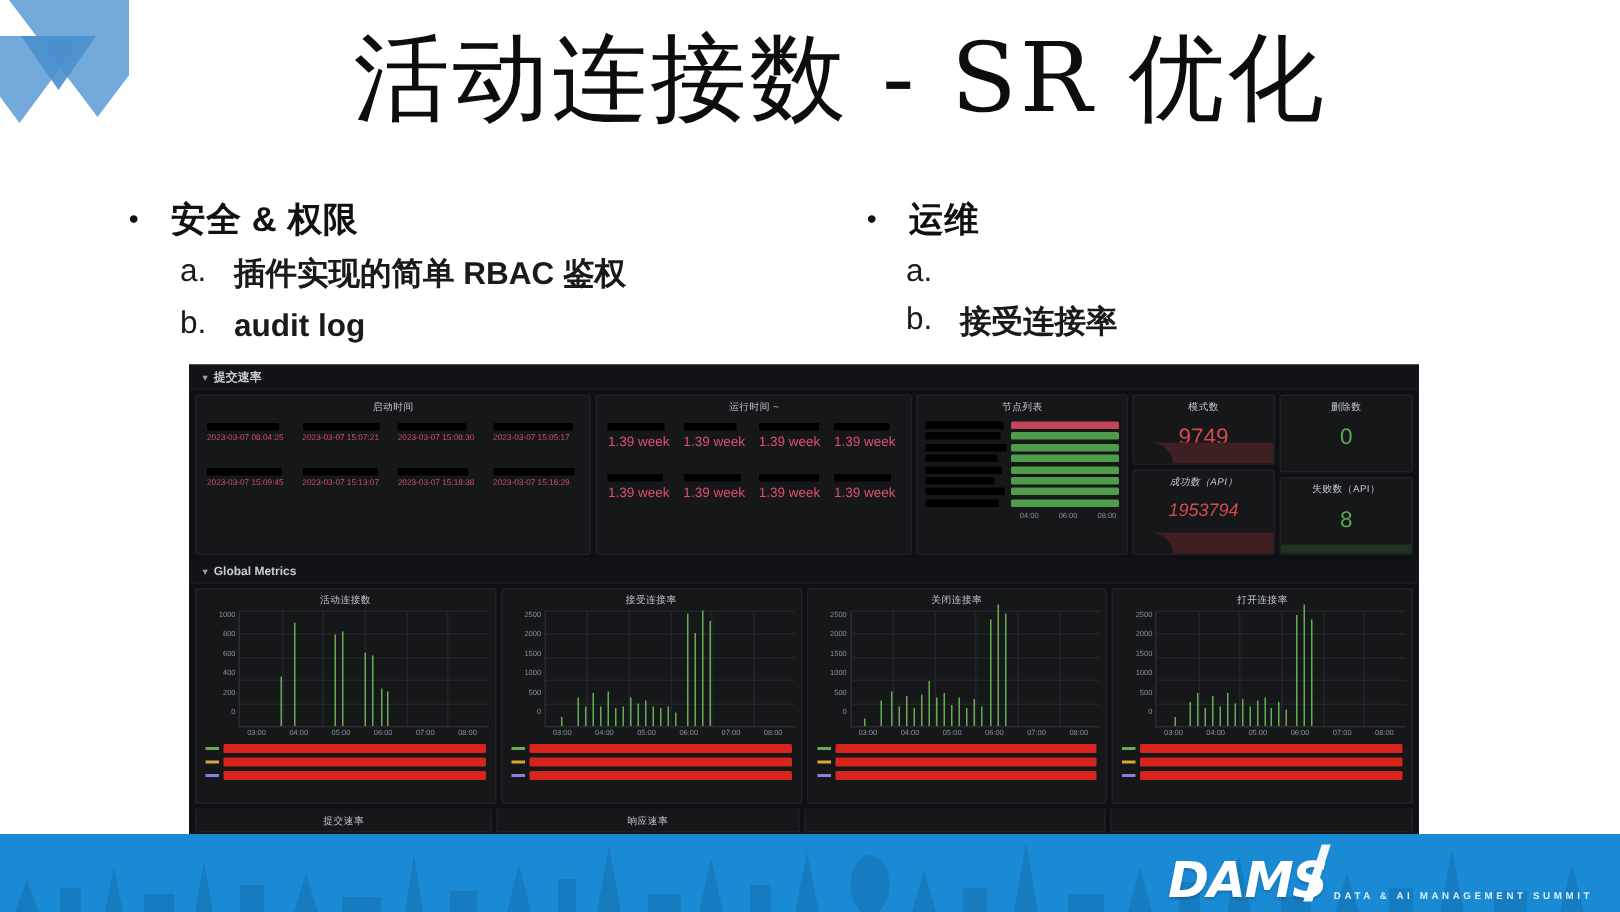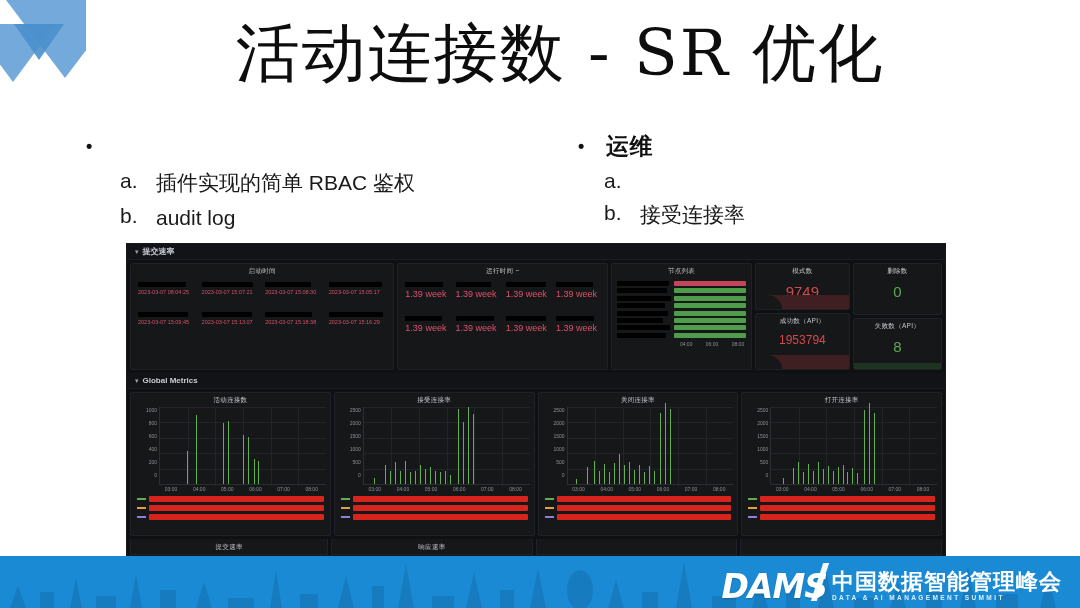--- a/index.html
+++ b/index.html
@@ -36,21 +36,21 @@
   .col{position:absolute;top:131px;}
   .col-left{left:86px;width:470px;}
   .col-right{left:578px;width:420px;}
 
   .lvl1{display:flex;align-items:flex-start;font-size:23px;font-weight:bold;color:#111;}
   .lvl1 .dot{width:28px;flex:none;font-size:18px;line-height:30px;}
   .lvl1 .txt{line-height:30px;letter-spacing:.5px;}
 
   .lvl2{display:flex;align-items:flex-start;font-size:21px;color:#1a1a1a;margin-top:8px;}
   .lvl2 .marker{width:36px;flex:none;text-align:left;padding-left:34px;box-sizing:content-box;}
-  .lvl2 .txt2{line-height:27px;}
+  .lvl2 .txt2{line-height:27px;font-weight:bold;}
   .col-right .lvl2 .marker{padding-left:26px;}
 
   
   #dash{
     position:absolute;left:126px;top:243px;width:820px;height:313px;
     background:#0f1013;overflow:hidden;
     border:1px solid #16181c;box-sizing:border-box;
   }
   .sect-head{
     height:15px;line-height:15px;color:#c8ccd2;font-size:8px;font-weight:bold;
@@ -145,20 +145,21 @@
   <div class="tri-a"></div>
   <div class="tri-b"></div>
   <div class="tri-c"></div>
 </div>
 
 <div id="title">活动连接数 - SR 优化</div>
 
 <div class="col col-left">
   <div class="lvl1">
     <span class="dot">•</span>
+    <span class="txt">安全 &amp; 权限</span>
   </div>
   <div class="lvl2">
     <span class="marker">a.</span>
     <span class="txt2">插件实现的简单 RBAC 鉴权</span>
   </div>
   <div class="lvl2">
     <span class="marker">b.</span>
     <span class="txt2">audit log</span>
   </div>
 </div>
@@ -291,21 +292,21 @@
         <span>08:00</span>
       </div>
     </div>
 
     <div style="display:flex;flex-direction:column;gap:3px;width:96px;">
       <div class="panel stat" style="height:52px;">
         <div class="ptitle">模式数</div>
         <div class="val val-red">9749</div>
         <div class="spark-red"></div>
       </div>
-      <div class="panel stat" style="height:64px;">
+      <div class="panel stat" style="height:64px;font-style:italic;">
         <div class="ptitle">成功数（API）</div>
         <div class="val val-red" style="font-size:12px">1953794</div>
         <div class="spark-red"></div>
       </div>
     </div>
     <div style="display:flex;flex-direction:column;gap:3px;width:90px;">
       <div class="panel stat" style="height:52px;">
         <div class="ptitle">删除数</div>
         <div class="val val-green">0</div>
       </div>
@@ -620,17 +621,16 @@
       <rect x="926" y="36" width="16" height="16"></rect>
       <path d="M960 52 L968 10 L976 52 Z"></path>
       <rect x="996" y="38" width="22" height="14"></rect>
       <path d="M1040 52 L1048 20 L1056 52 Z"></path>
     </g>
   </svg>
   <div id="dams">
     <div class="word">DAMS</div>
     <div class="slash"></div>
     <div class="cn">
-      <div class="big">中国数据智能管理峰会</div>
       <div class="small">DATA &amp; AI MANAGEMENT SUMMIT</div>
     </div>
   </div>
 </div>
 
 </body></html>

